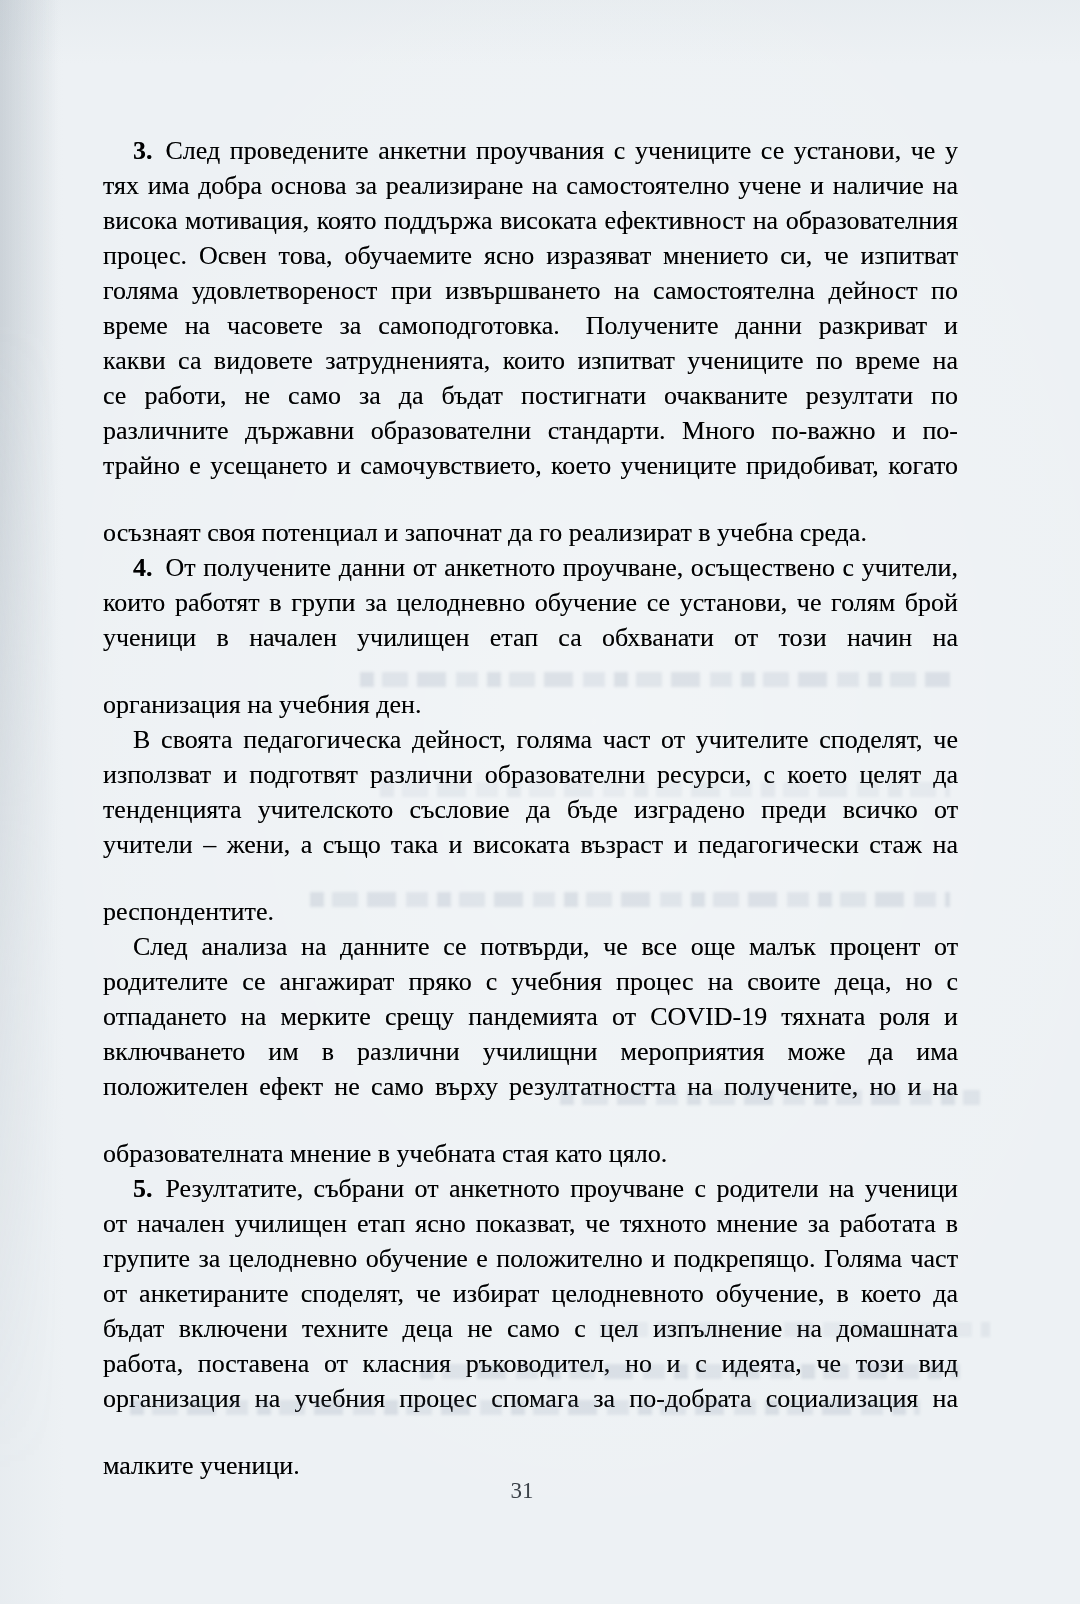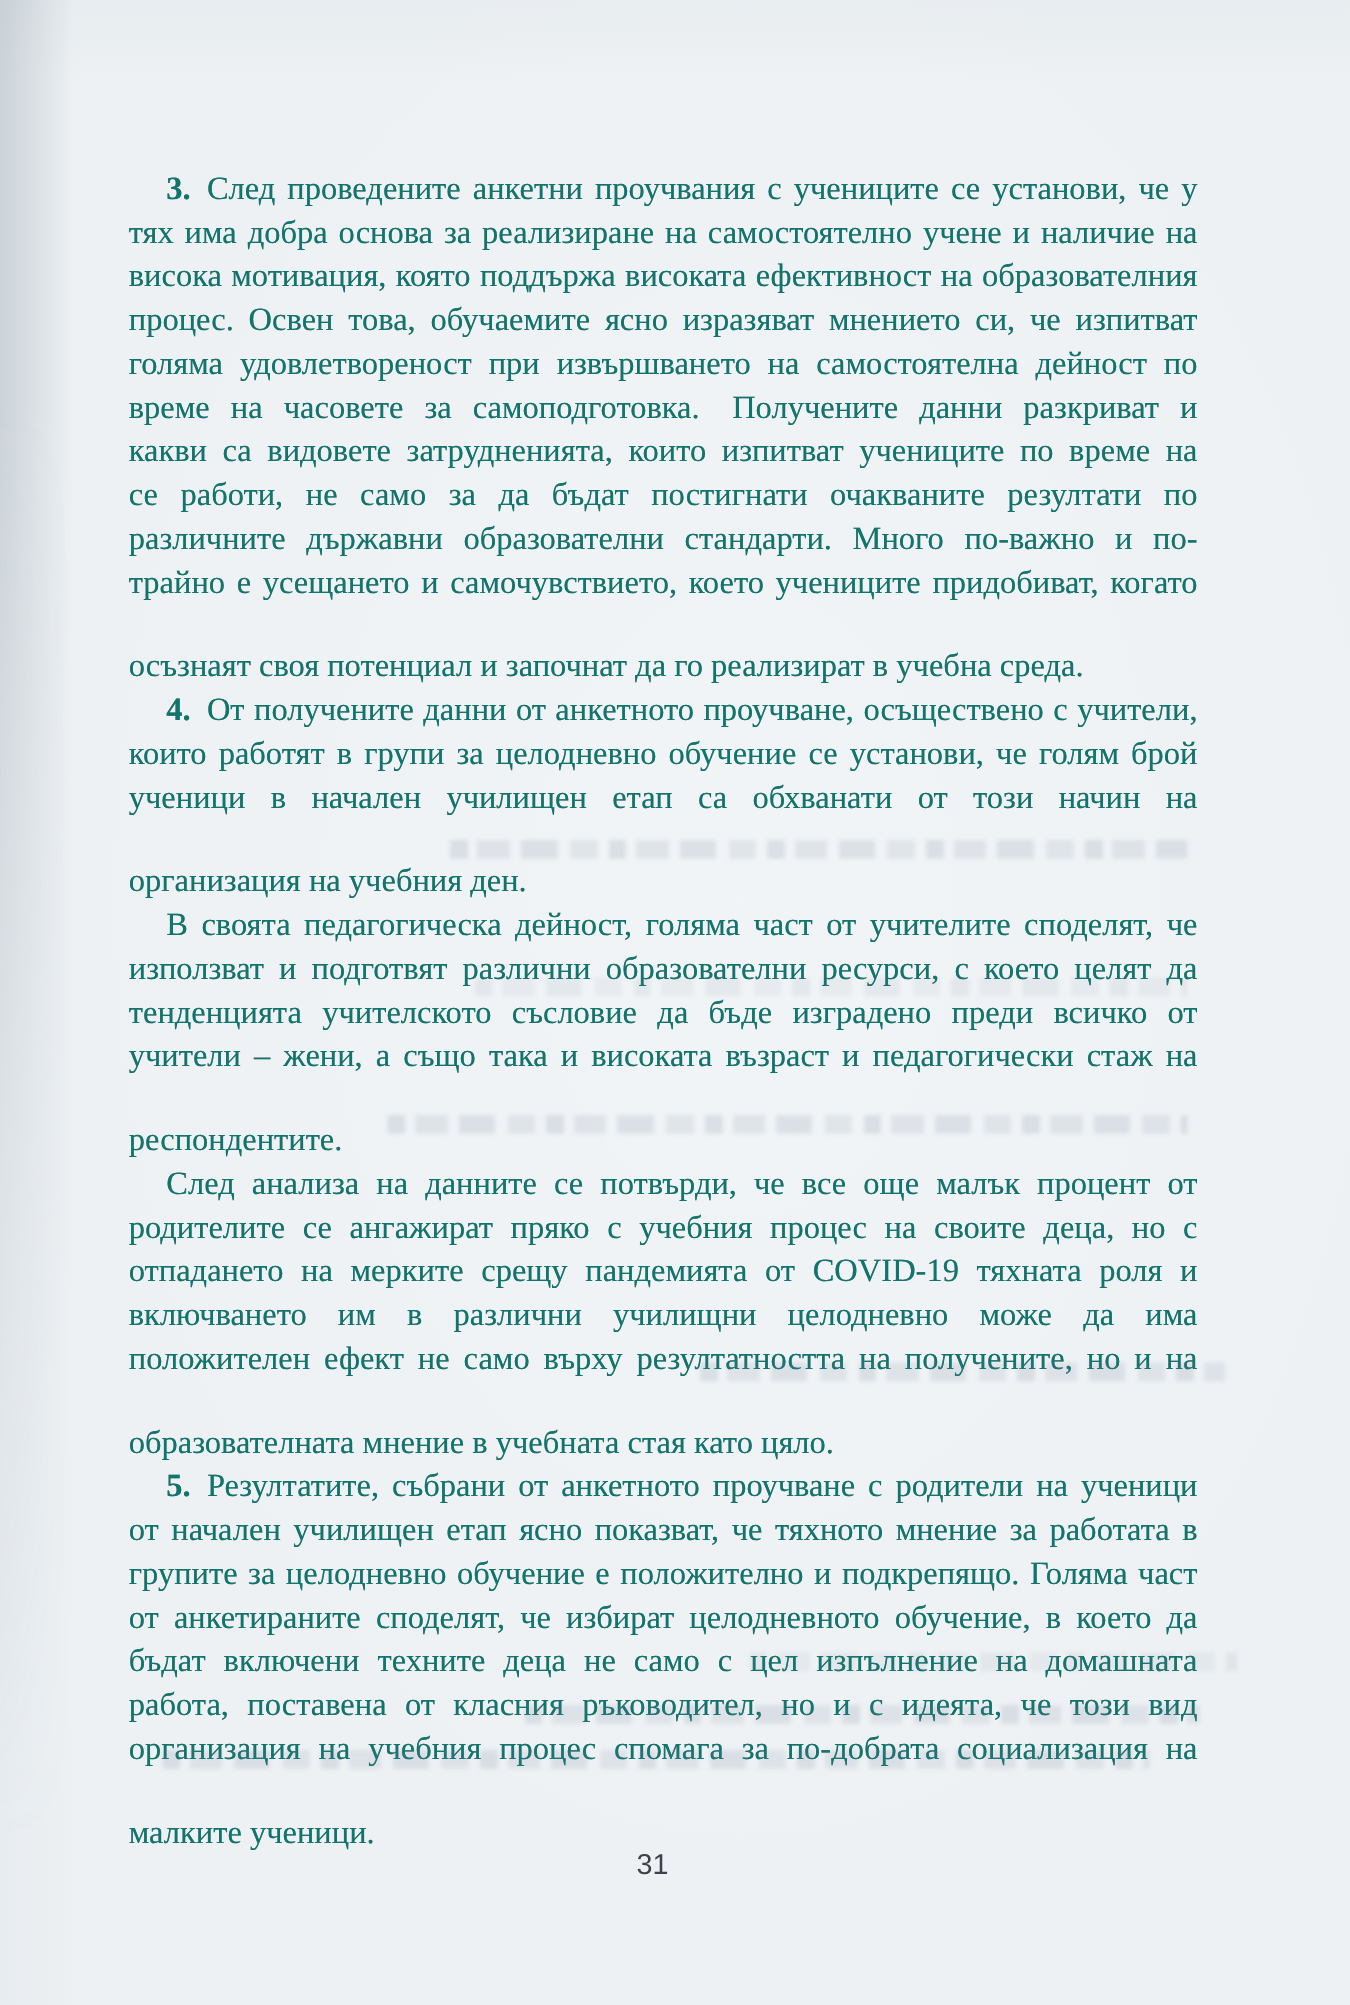--- a/index.html
+++ b/index.html
@@ -18,21 +18,21 @@
       radial-gradient(ellipse at 55% 45%, rgba(255,255,255,.25), rgba(255,255,255,0) 70%);
   }
   .scan-edge-shadow{
     position:absolute;left:0;top:0;width:58px;height:100%;pointer-events:none;
     background:linear-gradient(90deg, rgba(140,152,163,.30), rgba(140,152,163,0));
     -webkit-mask-image:linear-gradient(180deg,#000 0%, #000 20%, rgba(0,0,0,.35) 60%, transparent 92%);
     mask-image:linear-gradient(180deg,#000 0%, #000 20%, rgba(0,0,0,.35) 60%, transparent 92%);
   }
   .text-block{
     position:absolute;left:103px;top:133px;width:855px;
-    font-size:26px;line-height:35px;color:#0f766e;
+    font-size:26px;line-height:35px;color:#000000;
     filter:blur(.3px);
     text-shadow:0 0 .5px rgba(48,53,59,.55);
   }
   .paragraph{margin:0;}
   .line{
     text-align:justify;
     text-align-last:justify;
     white-space:normal;
     height:35px;overflow:visible;
   }
@@ -44,21 +44,21 @@
     position:absolute;height:15px;opacity:.30;filter:blur(1.6px);pointer-events:none;
     background:repeating-linear-gradient(90deg,
       rgba(104,120,146,.55) 0 14px, transparent 14px 22px,
       rgba(104,120,146,.42) 22px 48px, transparent 48px 57px,
       rgba(104,120,146,.50) 57px 86px, transparent 86px 96px,
       rgba(104,120,146,.40) 96px 118px, transparent 118px 127px);
   }
   .ghost.light{opacity:.18;}
   .page-number{
     position:absolute;left:0;top:1478px;width:1044px;text-align:center;
-    font-family:Liberation Sans, sans-serif;
+    font-family:Liberation Serif, serif;
     font-size:23px;color:#3c4249;filter:blur(.25px);
   }
 </style>
 </head>
 <body>
 
 <div class="paper-tint"></div>
 <div class="scan-edge-shadow"></div>
 
 <main class="text-block">
@@ -85,21 +85,21 @@
       <div class="line first"><span>В своята педагогическа дейност, голяма част от учителите споделят, че</span></div>
       <div class="line"><span>използват и подготвят различни образователни ресурси, с което целят да</span></div>
       <div class="line"><span>тенденцията учителското съсловие да бъде изградено преди всичко от</span></div>
       <div class="line"><span>учители – жени, а също така и високата възраст и педагогически стаж на</span></div>
       <div class="line last"><span>респондентите.</span></div>
     </div>
     <div class="paragraph">
       <div class="line first"><span>След анализа на данните се потвърди, че все още малък процент от</span></div>
       <div class="line"><span>родителите се ангажират пряко с учебния процес на своите деца, но с</span></div>
       <div class="line"><span>отпадането на мерките срещу пандемията от COVID-19 тяхната роля и</span></div>
-      <div class="line"><span>включването им в различни училищни целодневно може да има</span></div>
+      <div class="line"><span>включването им в различни училищни мероприятия може да има</span></div>
       <div class="line"><span>положителен ефект не само върху резултатността на получените, но и на</span></div>
       <div class="line last"><span>образователната мнение в учебната стая като цяло.</span></div>
     </div>
     <div class="paragraph">
       <div class="line first"><b class="num">5.</b><span>Резултатите, събрани от анкетното проучване с родители на ученици</span></div>
       <div class="line"><span>от начален училищен етап ясно показват, че тяхното мнение за работата в</span></div>
       <div class="line"><span>групите за целодневно обучение е положително и подкрепящо. Голяма част</span></div>
       <div class="line"><span>от анкетираните споделят, че избират целодневното обучение, в което да</span></div>
       <div class="line"><span>бъдат включени техните деца не само с цел изпълнение на домашната</span></div>
       <div class="line"><span>работа, поставена от класния ръководител, но и с идеята, че този вид</span></div>

